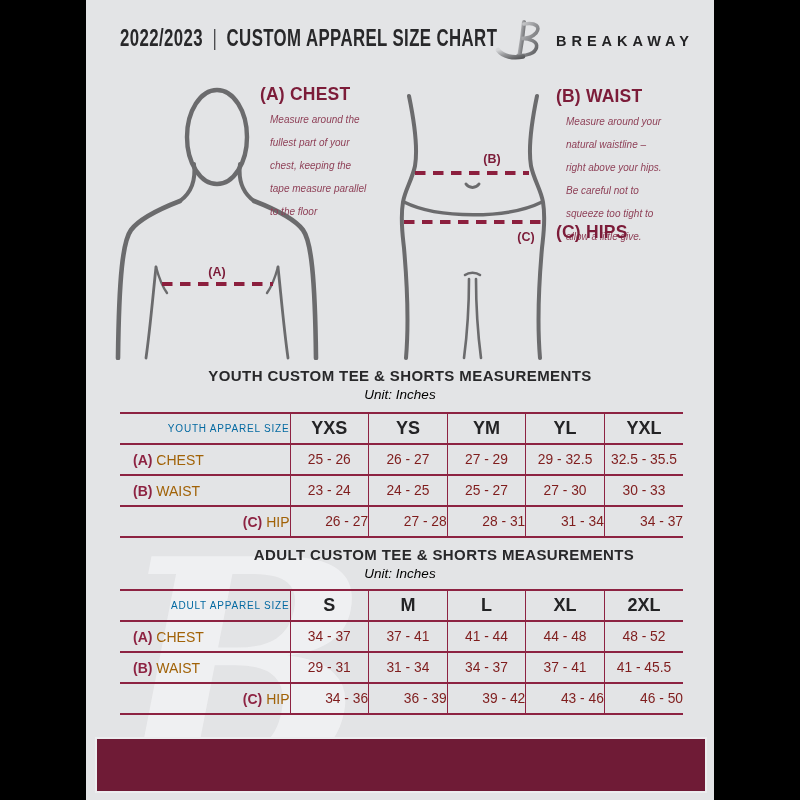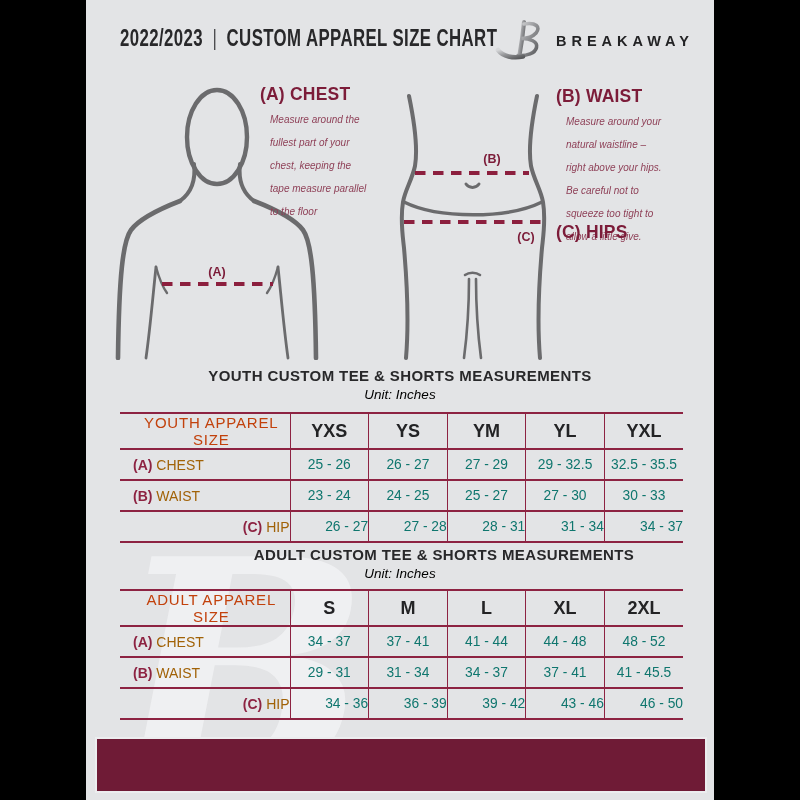--- a/index.html
+++ b/index.html
@@ -29,27 +29,27 @@
              color:#28282a;letter-spacing:.4px;}
   .tbl-unit{left:0;width:628px;text-align:center;font-size:13.5px;font-style:italic;color:#000000;}
 
   
   table.size-table{position:absolute;left:34px;width:563px;border-collapse:collapse;
                    table-layout:fixed;}
   .size-table th,.size-table td{height:29px;padding:0;text-align:center;vertical-align:middle;
                    border-right:1.6px solid #8d2342;border-top:2px solid #8d2342;}
   .size-table th:last-child,.size-table td:last-child{border-right:none;}
   .size-table tr:last-child td{border-bottom:2px solid #8d2342;text-align:right;}
-  .size-table th.lbl{ text-align:center;padding-left:13px;font-weight:normal;
-                      font-size:15px;color:#c2410c;letter-spacing:.8px;}
+  .size-table th.lbl{ text-align:right;padding-left:13px;font-weight:normal;
+                      font-size:10px;color:#0369a1;letter-spacing:.8px;}
   .size-table th.sz{font-size:18px;color:#232325;}
   .size-table td.lbl{text-align:left;padding-left:13px;font-size:14px;}
   .size-table td.lbl .pfx{font-weight:bold;color:#8d2342;}
   .size-table td.lbl .nm{color:#a16207;}
-  .size-table td.val{font-size:13.8px;color:#0f766e;}
+  .size-table td.val{font-size:13.8px;color:#7f1d1d;}
 
   
   .footer{left:11px;top:739px;width:608px;height:52px;background:#6f1b36;
           box-shadow:0 0 0 2px #ecedef;}
   svg text{font-family:"Liberation Sans",sans-serif;}
 </style>
 </head>
 <body>
 
 <div class="canvas">

